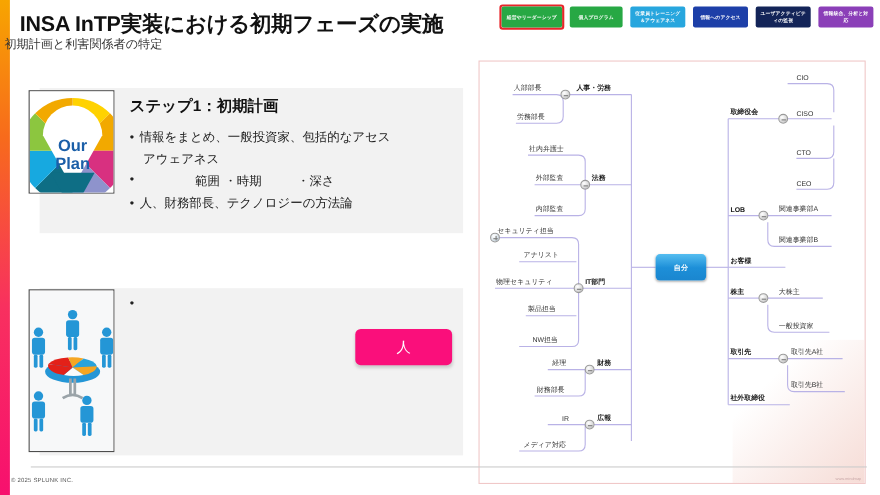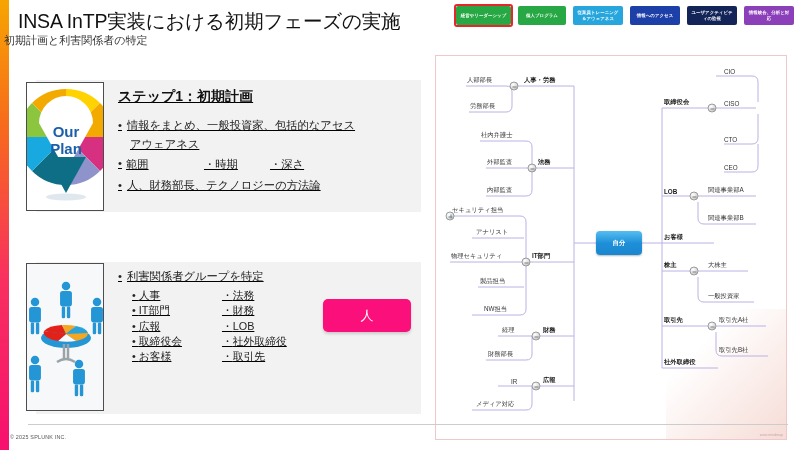--- a/index.html
+++ b/index.html
@@ -18,21 +18,21 @@
   
   .edge-bar {
     position: absolute; left: 0; top: 0;
     width: 9px; height: 450px;
     background: linear-gradient(180deg, #f7a500 0%, #f76a1c 28%, #f8305f 62%, #f7106e 100%);
   }
 
   
   .title {
     position: absolute; left: 18px; top: 8px;
-    font-size: 19.5px; font-weight: normal; color: #111111;
+    font-size: 19.5px; font-weight: bold; color: #111111;
     letter-spacing: -0.2px; white-space: nowrap;
   }
   .subtitle {
     position: absolute; left: 4px; top: 33px;
     font-size: 11px; color: #333333; white-space: nowrap;
   }
 
   
   .navbar {
     position: absolute; right: 4px; top: 4px;
@@ -70,40 +70,40 @@
   }
   #step1-card { left: 36px; top: 80px; width: 385px; height: 132px; }
   #step2-card { left: 36px; top: 262px; width: 385px; height: 152px; }
 
   .step-thumb {
     position: absolute;
     border: 1px solid #4d4d4d;
     background: #ffffff;
     overflow: hidden;
   }
-  #step1-thumb { left: 26px; top: 82px; width: 78px; height: 129px; }
+  #step1-thumb { left: 26px; top: 82px; width: 78px; height: 94px; }
   #step2-thumb { left: 26px; top: 263px; width: 78px; height: 148px; }
 
-  .step-body { position: absolute; text-decoration: underline; }
+  .step-body { position: absolute; }
   #step1-body { left: 118px; top: 88px; width: 300px; }
   #step2-body { left: 118px; top: 268px; width: 300px; }
 
   .step-head {
     font-size: 14px; font-weight: bold; color: #111111;
     margin-bottom: 11px; white-space: nowrap;
   }
   .bullet-line {
     font-size: 11.3px; color: #222222; line-height: 1.5;
     display: flex; align-items: flex-start; gap: 5px;
     margin-bottom: 3px;
   }
   .bullet-line .dot { flex: none; }
   .cont-line { font-size: 11.3px; color: #222222; padding-left: 12px; margin-bottom: 5px; }
   .trio { display: flex; font-size: 11.3px; color: #222222; gap: 4px; margin-bottom: 5px; }
-  .trio .t0 { width: 74px; }
+  .trio .t0 { width: 74px; text-align: right; }
   .trio .t1 { width: 62px; }
 
   
   .cols { display: flex; margin-top: 3px; padding-left: 14px; gap: 40px; }
   .col li {
     list-style: none; font-size: 10.8px; color: #222222;
     line-height: 1.42; white-space: nowrap;
   }
   .col li::before { content: "• "; }
   .col.b li::before { content: "・"; }
@@ -312,37 +312,20 @@
         <path d="M0,0 L10,7 A22,9 0 0,1 -8,7 Z" fill="#fafafa"></path>
         <path d="M0,0 L-8,7 A22,9 0 0,1 -22,-3 Z" fill="#e32119"></path>
       </g>
       <path d="M37,80 L37,96 M41,80 L41,96" stroke="#9aa3a8" stroke-width="2.5" fill="none"></path>
       <path d="M30,98 Q39,92 48,98" stroke="#9aa3a8" stroke-width="2.5" fill="none"></path>
     </svg>
   </div>
   <div class="step-body" id="step2-body">
     <div class="bullet-line">
       <span class="dot">•</span>
-      <span>利害関係者グループを特定</span>
-    </div>
-    <div class="cols">
-      <ul class="col a">
-        <li>人事</li>
-        <li>IT部門</li>
-        <li>広報</li>
-        <li>取締役会</li>
-        <li>お客様</li>
-      </ul>
-      <ul class="col b">
-        <li>法務</li>
-        <li>財務</li>
-        <li>LOB</li>
-        <li>社外取締役</li>
-        <li>取引先</li>
-      </ul>
     </div>
   </div>
   <div class="pink-badge">人</div>
 
   <div id="mindmap">
     <div class="grid"></div>
     <div class="corner-glow"></div>
 
     <svg viewBox="0 0 352 385" width="352" height="385">
       <g stroke="#b9b2e6" stroke-width="1" fill="none">

